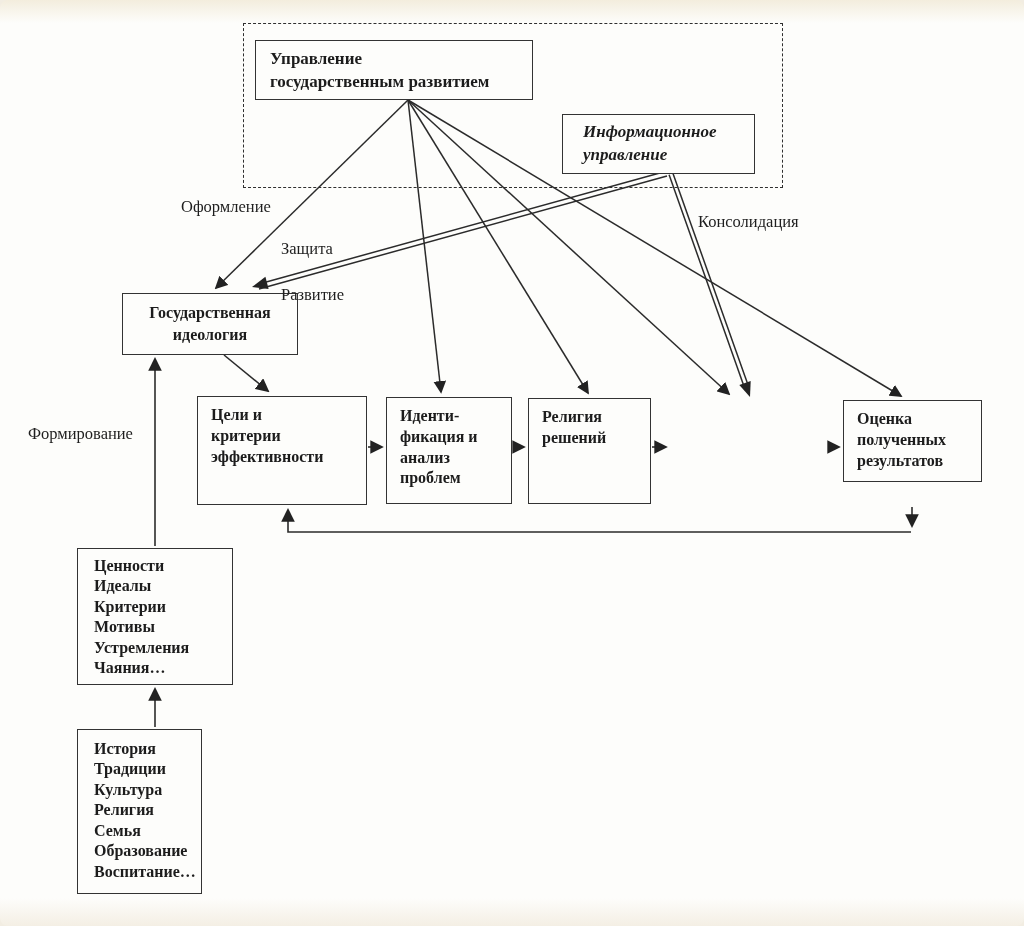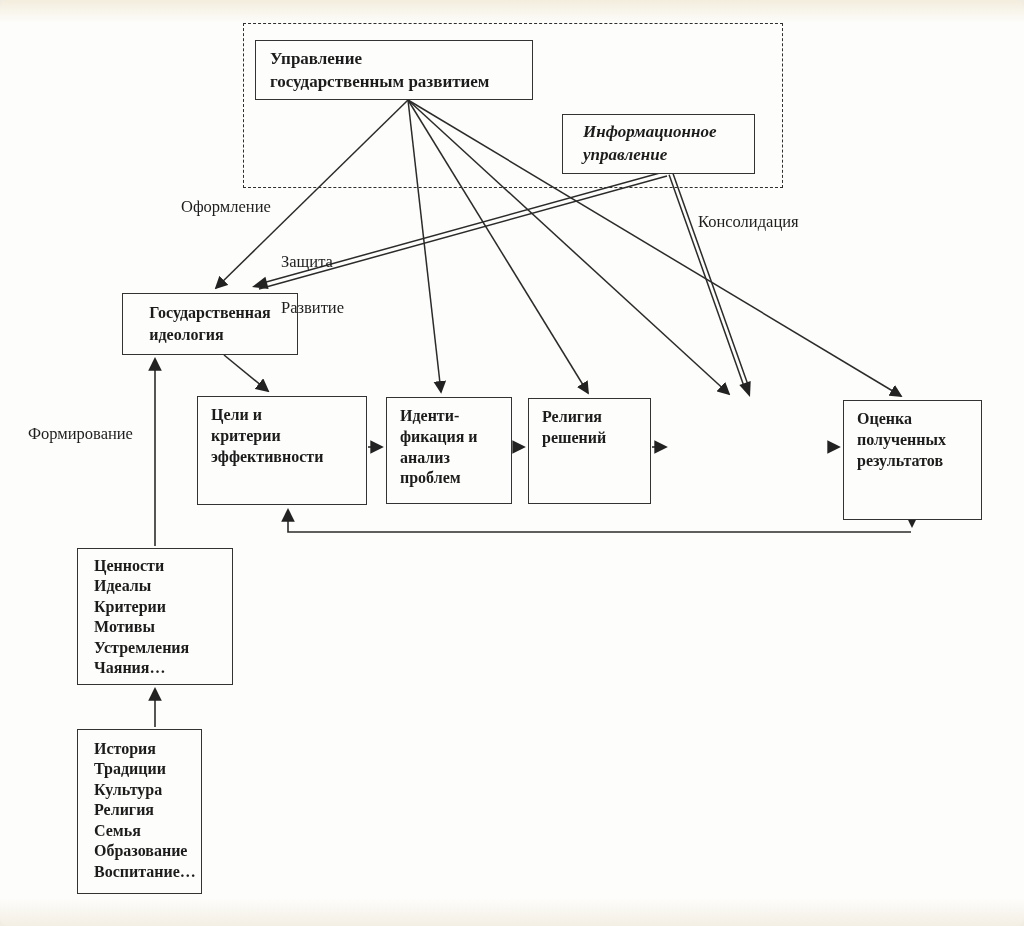--- a/index.html
+++ b/index.html
@@ -20,34 +20,34 @@
   }
   .box{
     position:absolute;z-index:2;box-sizing:border-box;
     border:1.7px solid #333;background:#fdfdfb;
     color:#1c1c1c;font-weight:bold;font-size:16px;line-height:1.3;
     display:flex;align-items:flex-start;
   }
   .box-label{white-space:pre-line;}
   .b-statedev{left:255px;top:40px;width:278px;height:60px;padding:7px 10px 0 14px;font-size:17px;line-height:1.35;}
   .b-infomgmt{left:562px;top:114px;width:193px;height:60px;padding:6px 8px 0 20px;font-size:17px;font-style:italic;line-height:1.35;}
-  .b-ideology{left:122px;top:293px;width:176px;height:62px;align-items:center;justify-content:center;text-align:left;line-height:1.35;}
+  .b-ideology{left:122px;top:293px;width:176px;height:62px;align-items:center;justify-content:center;text-align:center;line-height:1.35;}
   .b-goals{left:197px;top:396px;width:170px;height:109px;padding:8px 6px 0 13px;}
   .b-ident{left:386px;top:397px;width:126px;height:107px;padding:8px 6px 0 13px;}
   .b-decision{left:528px;top:398px;width:123px;height:106px;padding:8px 6px 0 13px;}
   .b-implement{left:670px;top:398px;width:158px;height:107px;padding:8px 6px 0 13px;}
-  .b-evaluate{left:843px;top:400px;width:139px;height:120px;padding:8px 6px 0 13px;}
+  .b-evaluate{left:843px;top:400px;width:139px;height:82px;padding:8px 6px 0 13px;}
   .b-values{left:77px;top:548px;width:156px;height:137px;padding:7px 6px 0 16px;line-height:1.28;}
   .b-foundations{left:77px;top:729px;width:125px;height:165px;padding:9px 6px 0 16px;line-height:1.28;}
   .edge-label{
     position:absolute;z-index:2;color:#1e1e1e;font-size:16.5px;
     font-weight:normal;white-space:pre-line;line-height:1.4;
   }
   .l-formalization{left:181px;top:195px;}
-  .l-protection{left:281px;top:227px;}
+  .l-protection{left:281px;top:214px;}
   .l-consolidation{left:698px;top:210px;}
   .l-formation{left:28px;top:422px;}
 </style>
 </head>
 <body>
 
 <div id="canvas">
 
   <div class="dashed-contour"></div>
 

